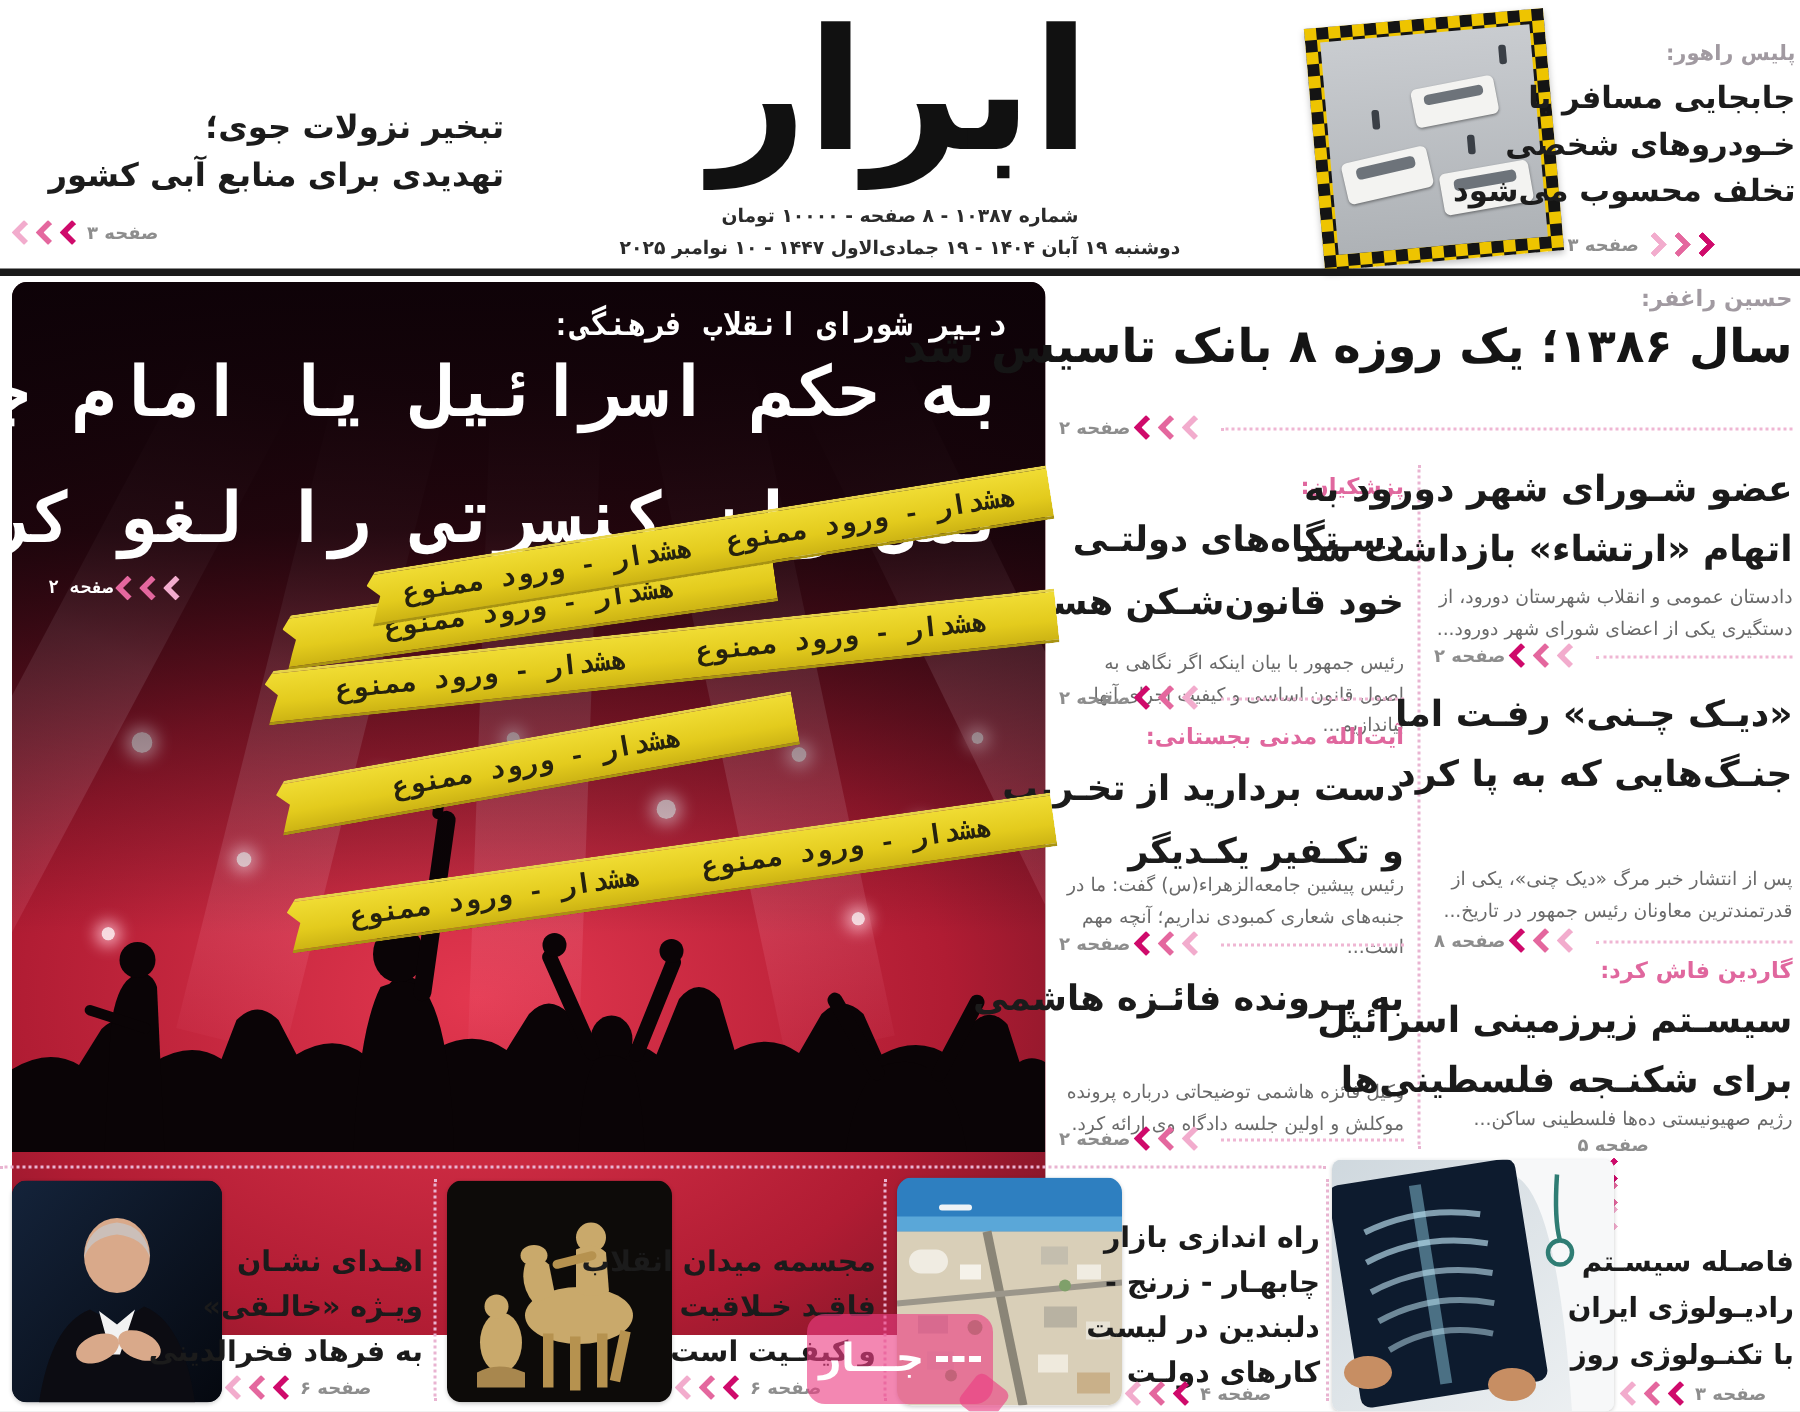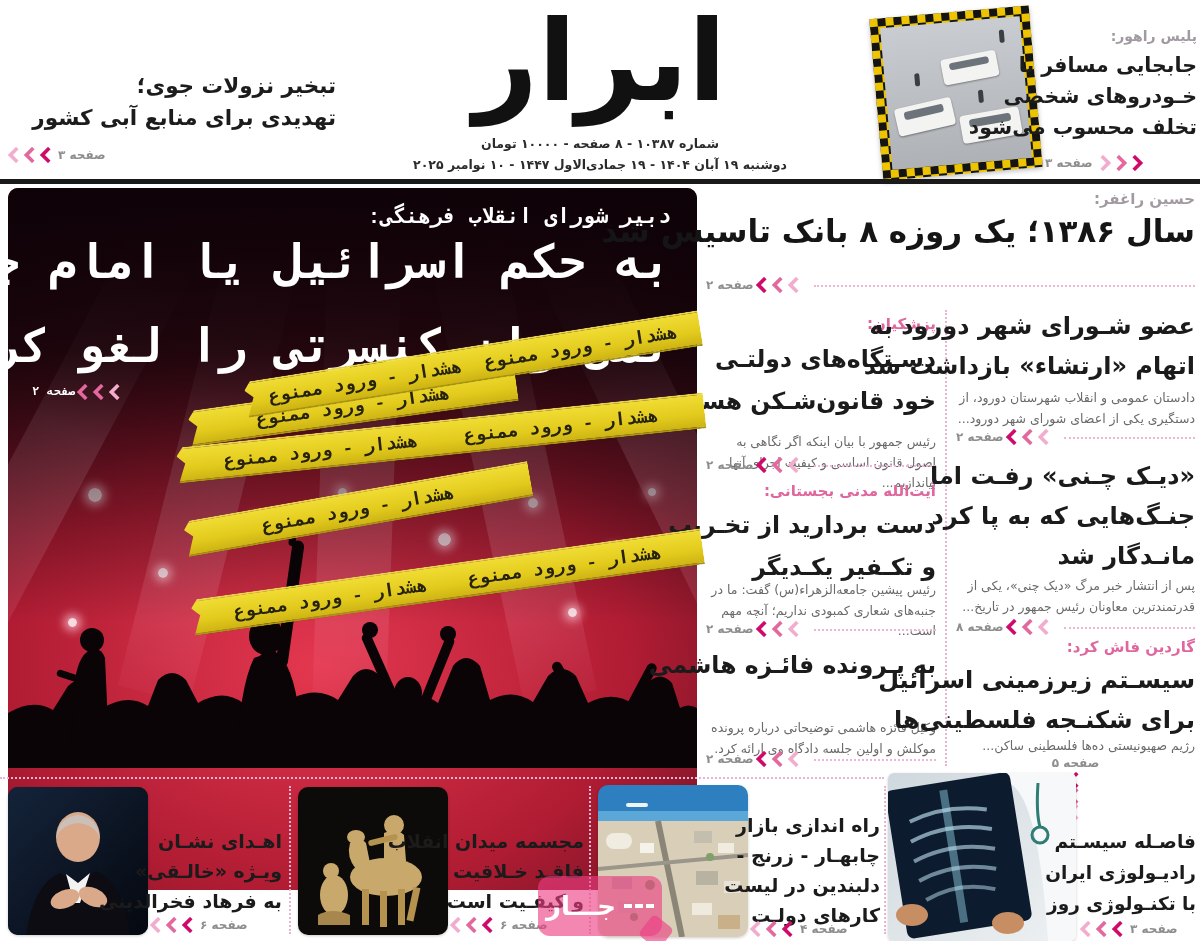--- a/index.html
+++ b/index.html
@@ -252,21 +252,20 @@
     <span class="lbl">صفحه ۲</span>
     <span class="chv"></span>
     <span class="chv c2"></span>
     <span class="chv c3"></span>
     <span class="dots"></span>
   </div>
 
   <div class="art-h" style="left:956px;top:456px;width:239px;font-size:24px;line-height:40px;">
     <div>«دیـک چـنی» رفـت اما</div>
     <div>جنـگ‌هایی که به پا کرد</div>
-    <div>مانـدگار شد</div>
   </div>
   <div class="art-b" style="left:956px;top:576px;width:239px;">پس از انتشار خبر مرگ «دیک چنی»، یکی از قدرتمندترین معاونان رئیس جمهور در تاریخ...</div>
   <div class="pm" style="left:956px;top:620px;width:239px;">
     <span class="lbl">صفحه ۸</span>
     <span class="chv"></span>
     <span class="chv c2"></span>
     <span class="chv c3"></span>
     <span class="dots"></span>
   </div>
 

